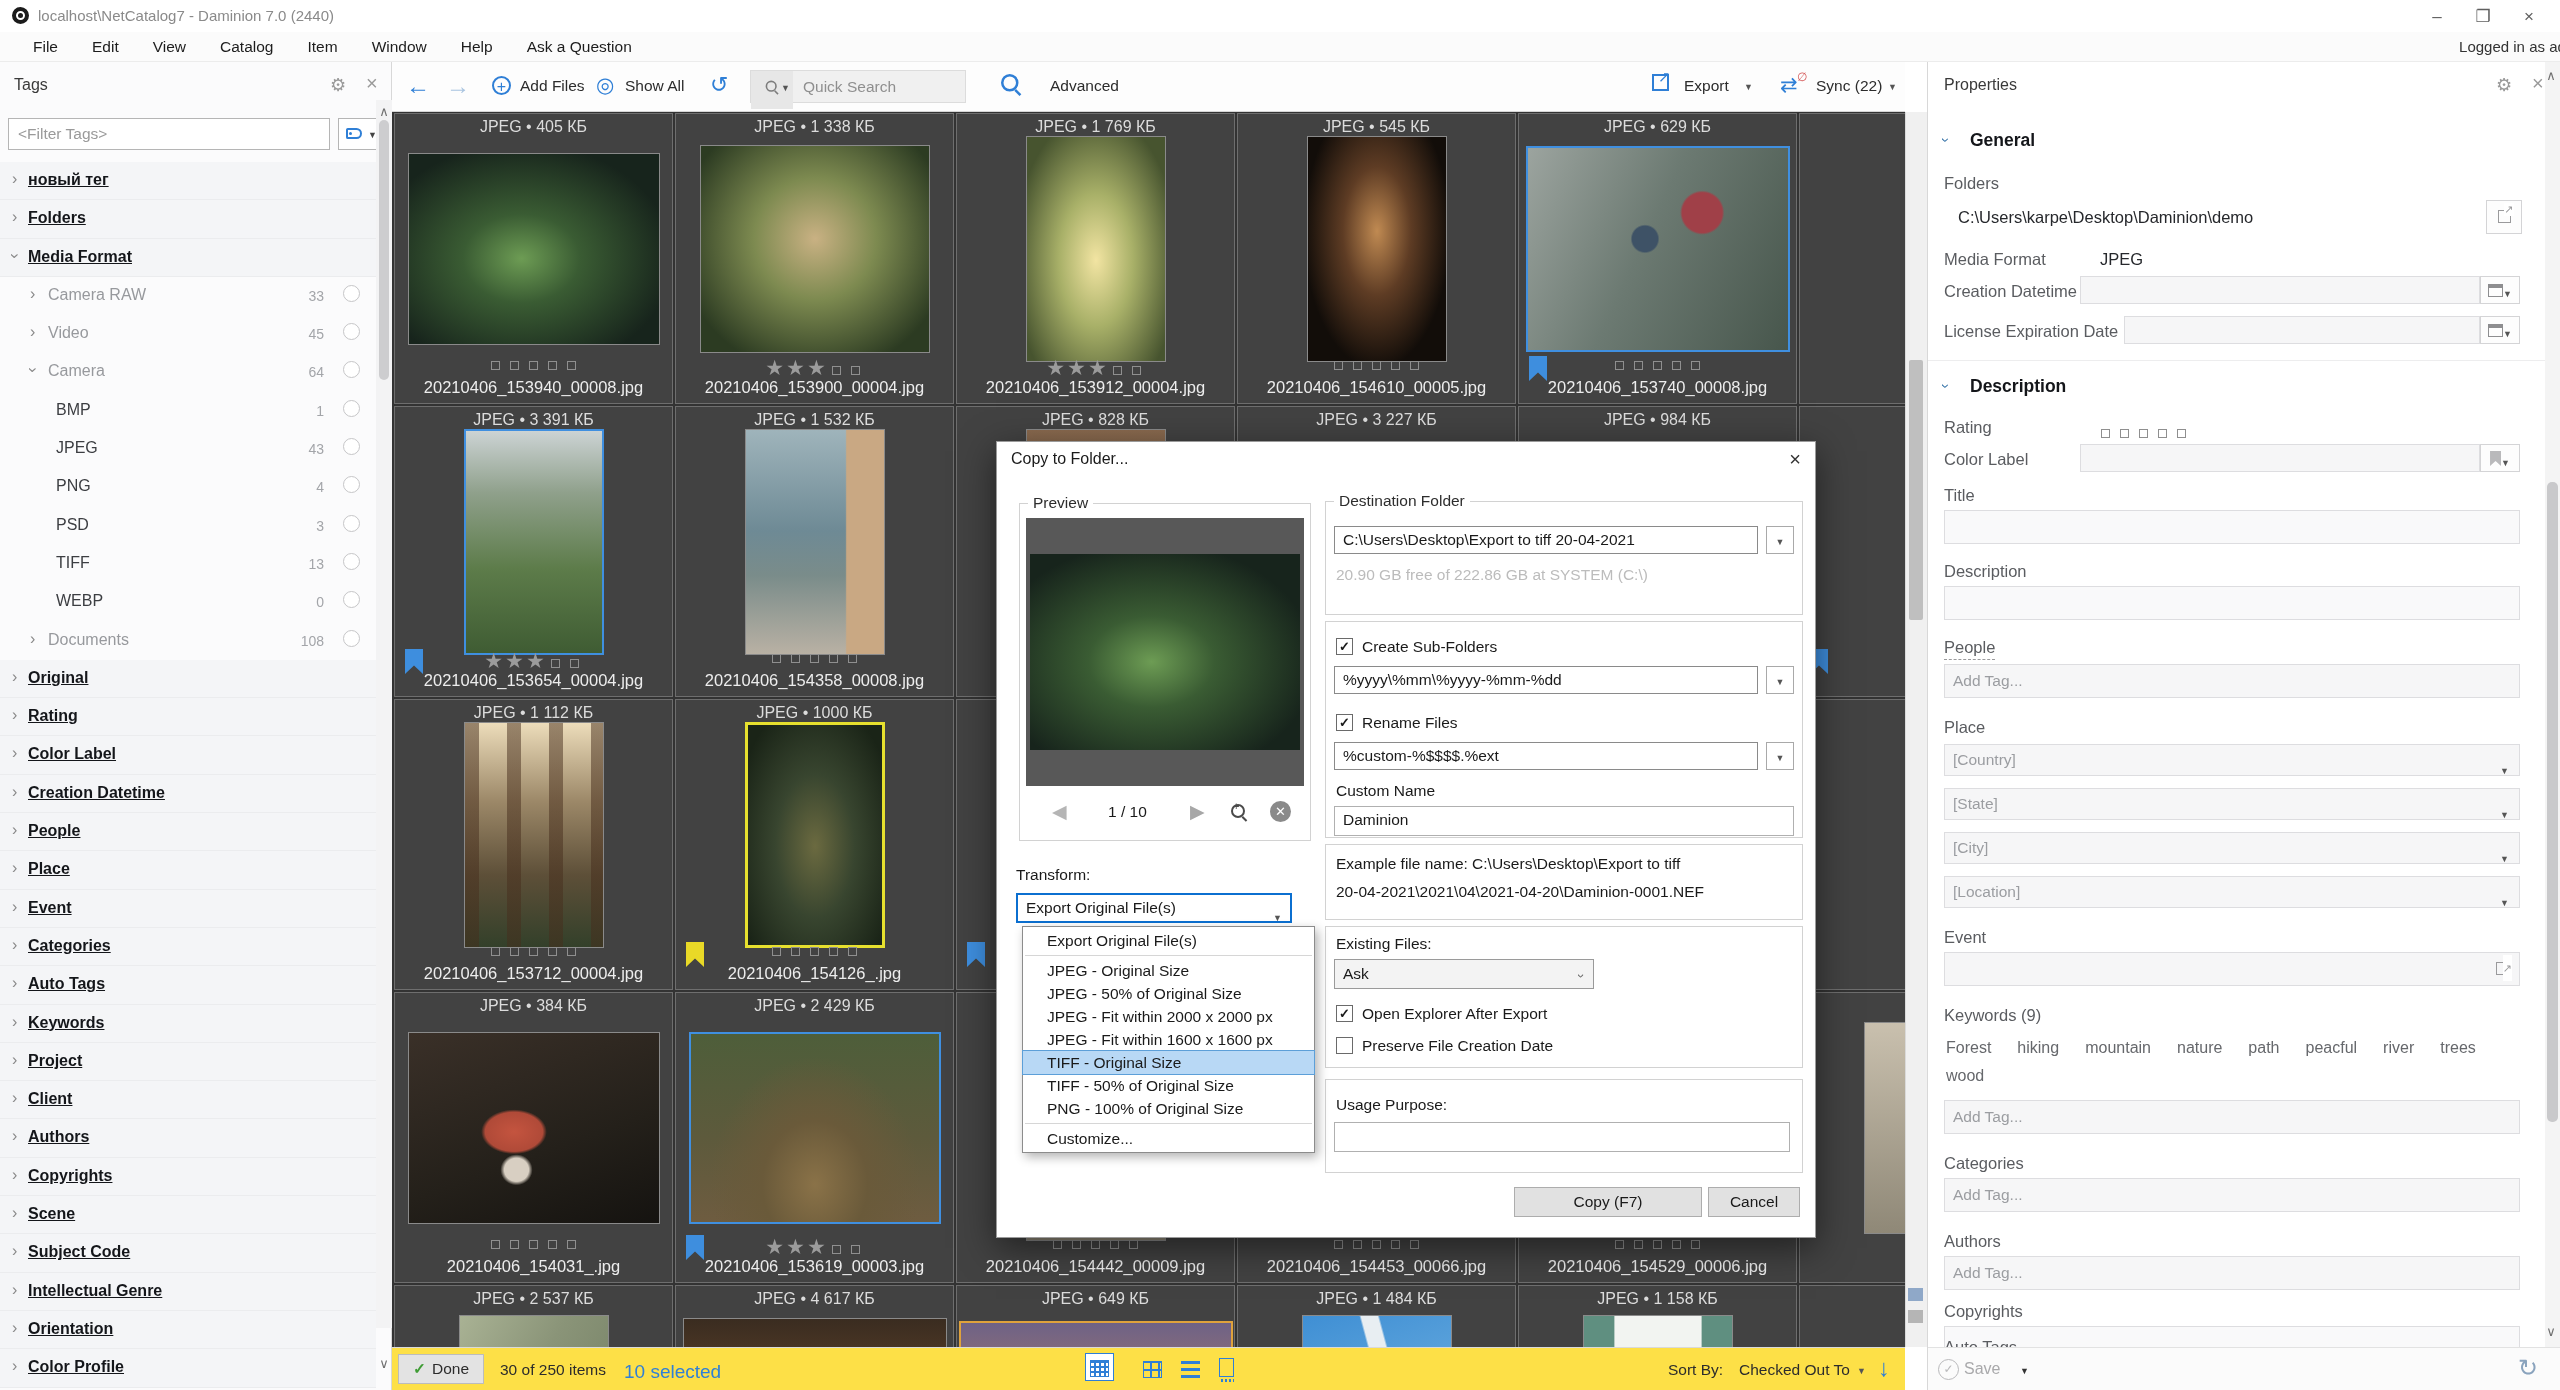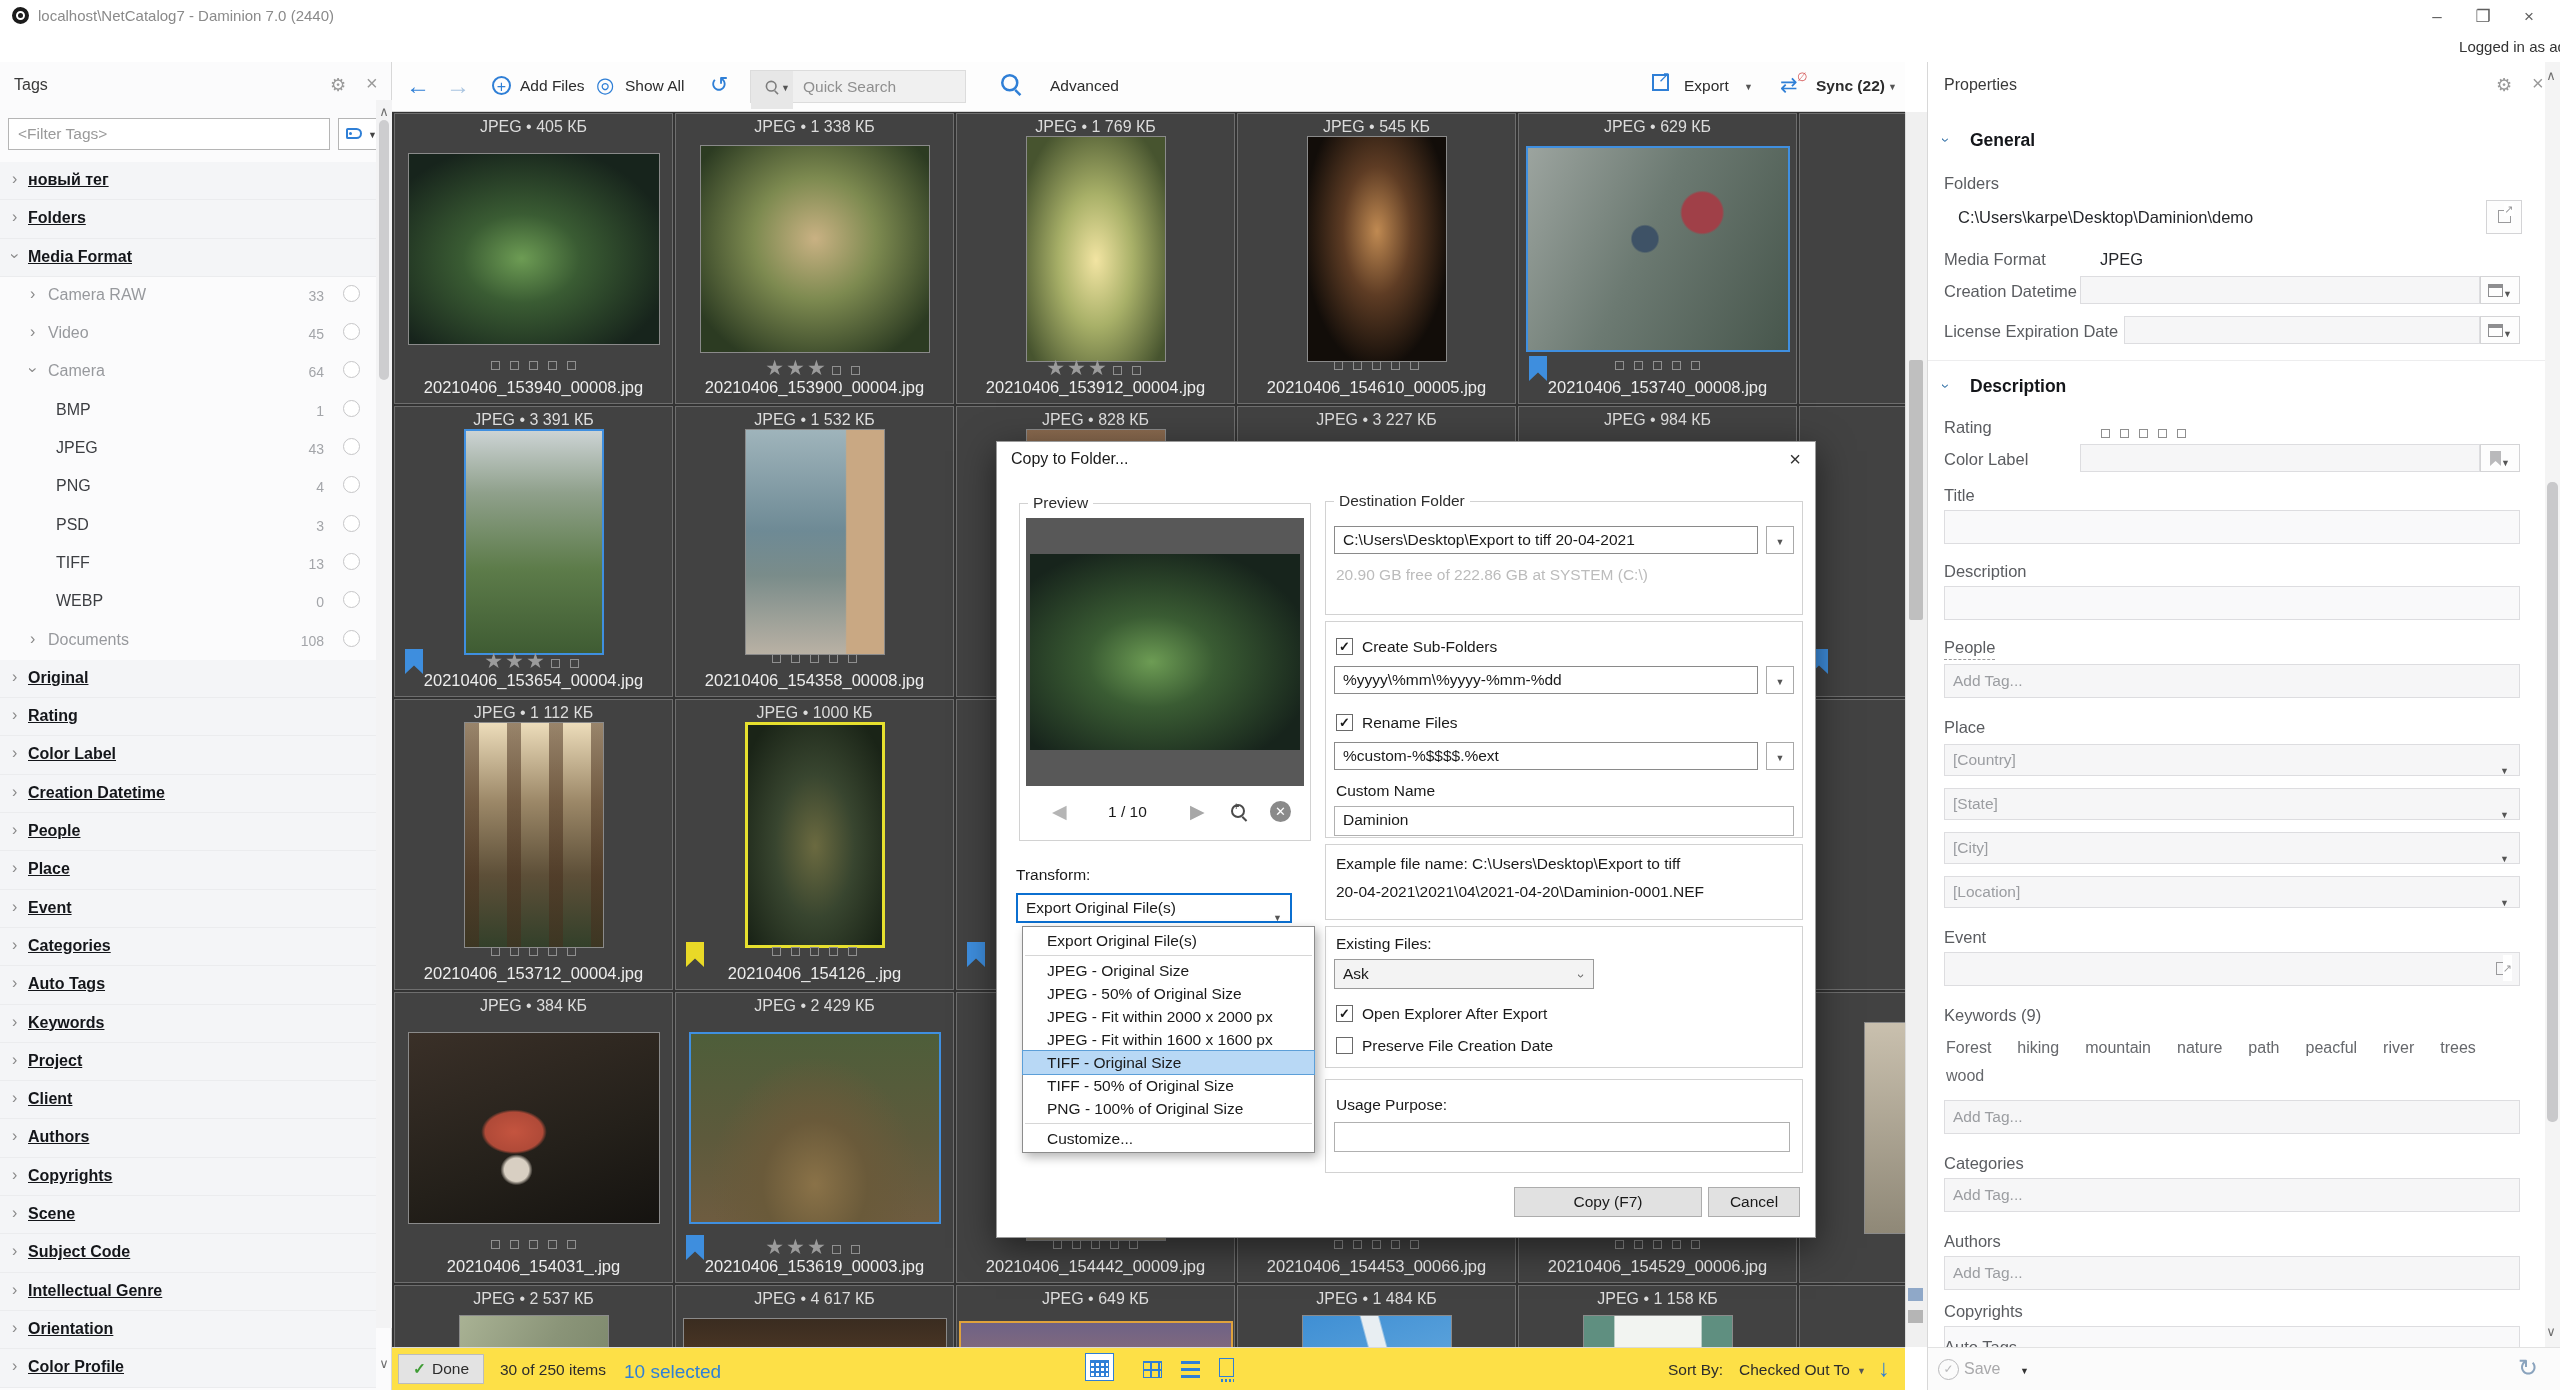--- a/index.html
+++ b/index.html
@@ -149,20 +149,30 @@
 <div id="app">
 
   <div class="abs titlebar">
     <span class="abs logo"></span>
     <span class="abs title-text">localhost\NetCatalog7 - Daminion 7.0 (2440)</span>
     <span class="abs winbtn" style="right:100px;">–</span>
     <span class="abs winbtn" style="right:54px;">❐</span>
     <span class="abs winbtn" style="right:8px;">×</span>
   </div>
 
+  <div class="abs menubar">
+      <div class="menu-item">File</div>
+      <div class="menu-item">Edit</div>
+      <div class="menu-item">View</div>
+      <div class="menu-item">Catalog</div>
+      <div class="menu-item">Item</div>
+      <div class="menu-item">Window</div>
+      <div class="menu-item">Help</div>
+      <div class="menu-item">Ask a Question</div>
+    </div>
   <span class="abs loggedin">Logged in as admin</span>
 
   <div class="abs sidebar">
     <div class="panel-hdr">
       <span class="ph-title">Tags</span>
       <span class="ph-gear" style="left:330px;">⚙</span>
       <span class="ph-close" style="left:366px;">×</span>
     </div>
     <div class="filter-input">&lt;Filter Tags&gt;</div>
     <div class="filter-btn">
@@ -332,21 +342,21 @@
       <span style="position:absolute;left:52px;top:7px;font-size:15.5px;color:#8f8f8f;">Quick Search</span>
     </div>
     <span class="abs mag blue" style="left:610px;top:13px;transform:scale(1.25);"></span>
     <span class="abs tb-txt" style="left:658px;top:15px;">Advanced</span>
     <span class="abs" style="left:1260px;top:12px;width:17px;height:17px;border:2px solid #2f7fd6;box-sizing:border-box;"></span>
     <span class="abs blue" style="left:1266px;top:6px;font-size:15px;">↗</span>
     <span class="abs tb-txt" style="left:1292px;top:15px;">Export</span>
     <span class="abs ddv" style="left:1352px;top:20px;">▼</span>
     <span class="abs blue" style="left:1388px;top:11px;font-size:21px;">⇄</span>
     <span class="abs" style="left:1405px;top:8px;font-size:12px;color:#d65c5c;">∅</span>
-    <span class="abs tb-txt" style="left:1424px;top:15px;font-weight:bold;">Sync (22)</span>
+    <span class="abs tb-txt" style="left:1424px;top:15px;">Sync (22)</span>
     <span class="abs ddv" style="left:1496px;top:20px;">▼</span>
   </div>
 
   <div class="abs gridwrap">
       <div class="grid-cell" style="left: 2px; top: 1px;">
         <div class="cell-size">JPEG • 405 КБ</div>
         <div class="cell-thumb-wrap">
           <div class="thumb ph1 land"></div>
         </div>
         <div class="cell-meta"><span class="rating"><span class="dot"></span><span class="dot"></span><span class="dot"></span><span class="dot"></span><span class="dot"></span></span></div>

